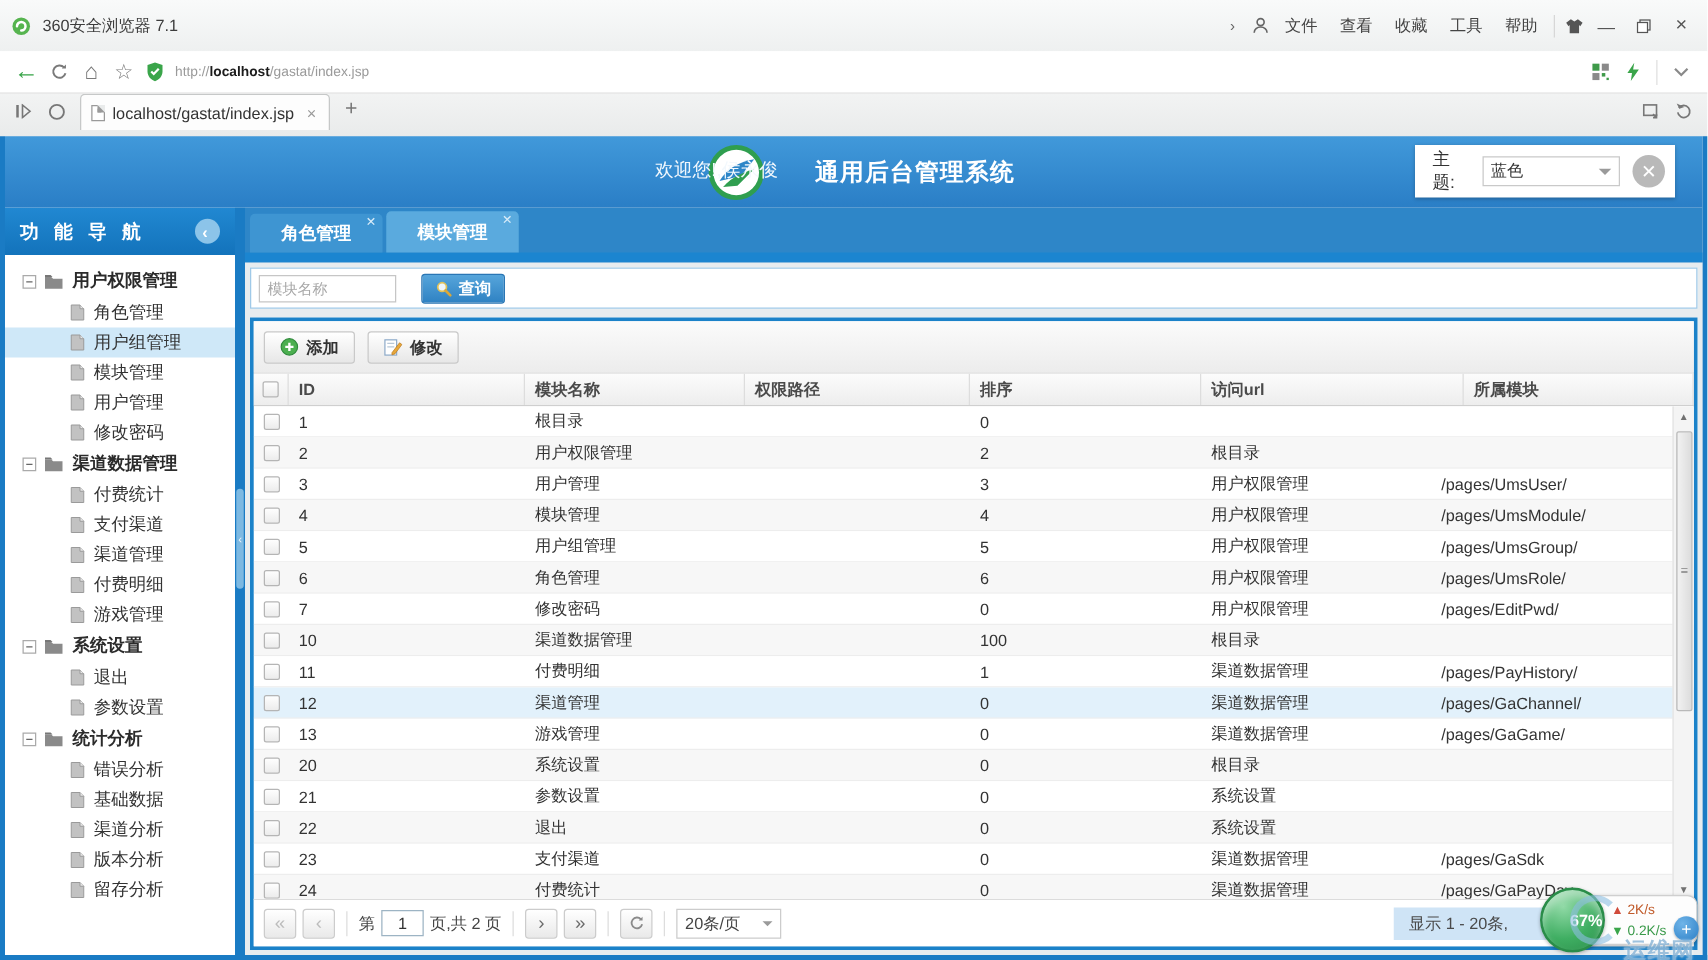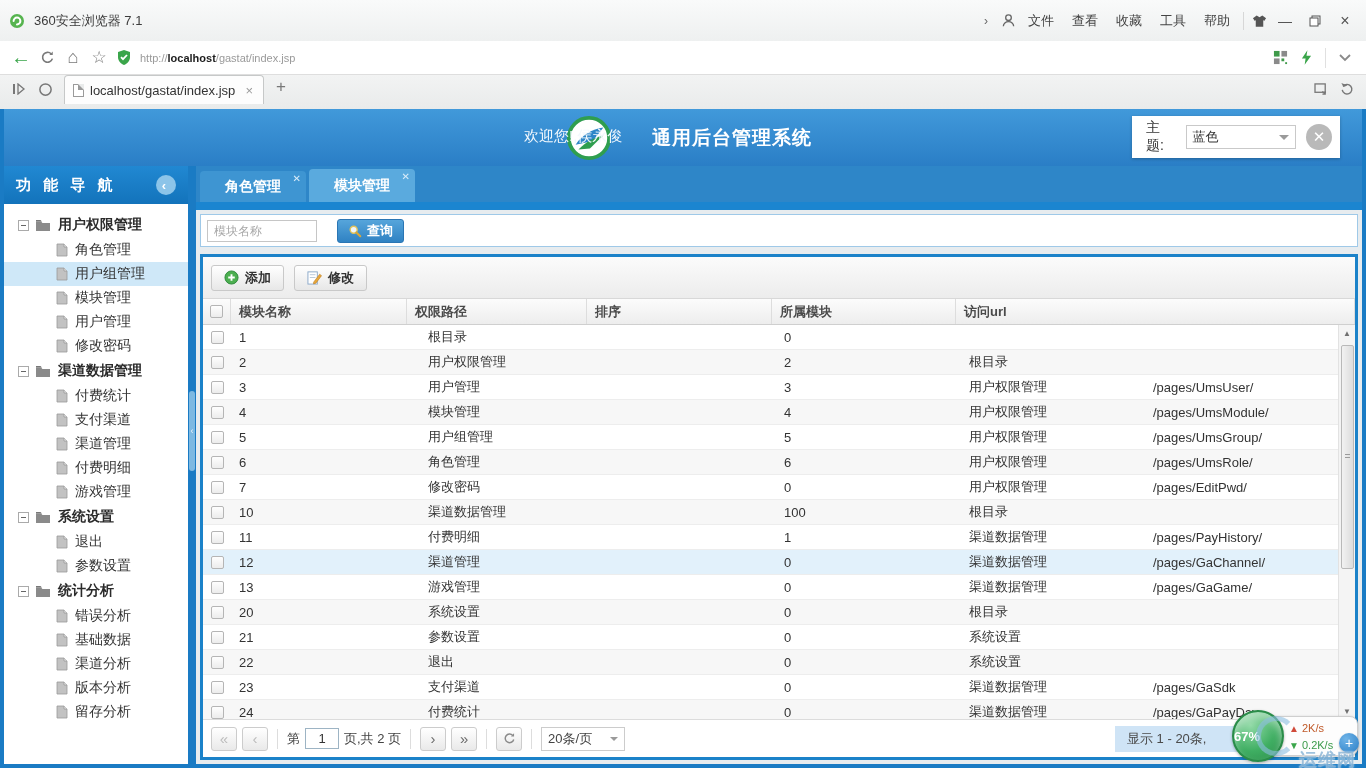--- a/index.html
+++ b/index.html
@@ -119,21 +119,21 @@
   .pg-select .caret { margin-left:auto; width:0; height:0; border:4px solid transparent; border-top-color:#9a9a9a; margin-top:4px; }
   .pg-info { margin-left:auto; background:#cfe4f6; color:#4a4a4a; font-size:13px; padding:4px 10px 4px 12px; width:232px; }
 
   
   .net-widget { position:absolute; right:4px; bottom:6px; width:130px; height:52px; }
   .net-pill { position:absolute; right:4px; top:6px; width:100px; height:40px; background:#fdfdfd; border:1px solid #cfcfcf; border-radius:8px; box-shadow:0 1px 3px rgba(0,0,0,.25); padding:3px 6px 3px 30px; font-size:11px; color:#555; line-height:17px; }
   .net-pill .up { color:#c05a2a; }
   .net-pill .dn { color:#3a9a4a; }
   .net-pill .arrow-up { color:#d04a3a; font-size:10px; }
   .net-pill .arrow-dn { color:#3aa54a; font-size:10px; }
-  .speed-ball { position:absolute; left:0; top:0; width:52px; height:52px; border-radius:50%; background:radial-gradient(circle at 35% 28%, #8fd9a5, #3fae62 55%, #2a8c49); border:2px solid #2a8c49; box-shadow:inset 0 6px 8px rgba(255,255,255,.5), 0 1px 3px rgba(0,0,0,.3); display:flex; align-items:center; justify-content:flex-start; color:#fff; font-size:13px; font-weight:bold; }
+  .speed-ball { position:absolute; left:0; top:0; width:52px; height:52px; border-radius:50%; background:radial-gradient(circle at 35% 28%, #8fd9a5, #3fae62 55%, #2a8c49); border:2px solid #2a8c49; box-shadow:inset 0 6px 8px rgba(255,255,255,.5), 0 1px 3px rgba(0,0,0,.3); display:flex; align-items:center; justify-content:flex-end; color:#fff; font-size:13px; font-weight:bold; }
   .plus-ball { position:absolute; right:-2px; top:16px; width:20px; height:20px; border-radius:50%; background:radial-gradient(circle at 35% 30%, #6fb4e8, #2a7ec6); color:#fff; font-size:14px; display:flex; align-items:center; justify-content:center; box-shadow:0 1px 2px rgba(0,0,0,.3); }
   .watermark { position:absolute; right:6px; top:2px; pointer-events:none; text-align:right; opacity:.85;margin-top:36px; }
   .wm-cn { font-size:18px; font-weight:bold; color:#8fb8d8; text-shadow:0 0 2px #fff; letter-spacing:1px; }
   .wm-en { font-size:16px; font-weight:bold; color:#4a92c8; text-shadow:0 0 2px #fff; margin-top:-4px;padding-left:40px; }
   .wm-ring { position:absolute; right:66px; top:6px; width:40px; height:40px; border:5px solid rgba(140,190,225,.6); border-radius:50%; border-right-color:transparent; }
 </style>
 </head>
 <body>
 
 <div class="browser">
@@ -532,25 +532,26 @@
                       </svg>
                   </span>
                   <span>修改</span>
                 </button>
               </div>
 
               <div class="thead" id="thead">
                   <div class="th td c-check">
                     <span class="cbx"></span>
                   </div>
+                  <div class="th c-id">ID</div>
                   <div class="th c-name">模块名称</div>
                   <div class="th c-path">权限路径</div>
                   <div class="th c-sort">排序</div>
+                  <div class="th c-url">访问url</div>
                   <div class="th c-parent">所属模块</div>
-                  <div class="th c-url">访问url</div>
                 </div>
 
               <div class="tbody">
                 <div id="rows">
                     <div class="trow">
                       <div class="td c-check">
                         <span class="cbx"></span>
                       </div>
                       <div class="td c-id">1</div>
                       <div class="td c-name">根目录</div>

